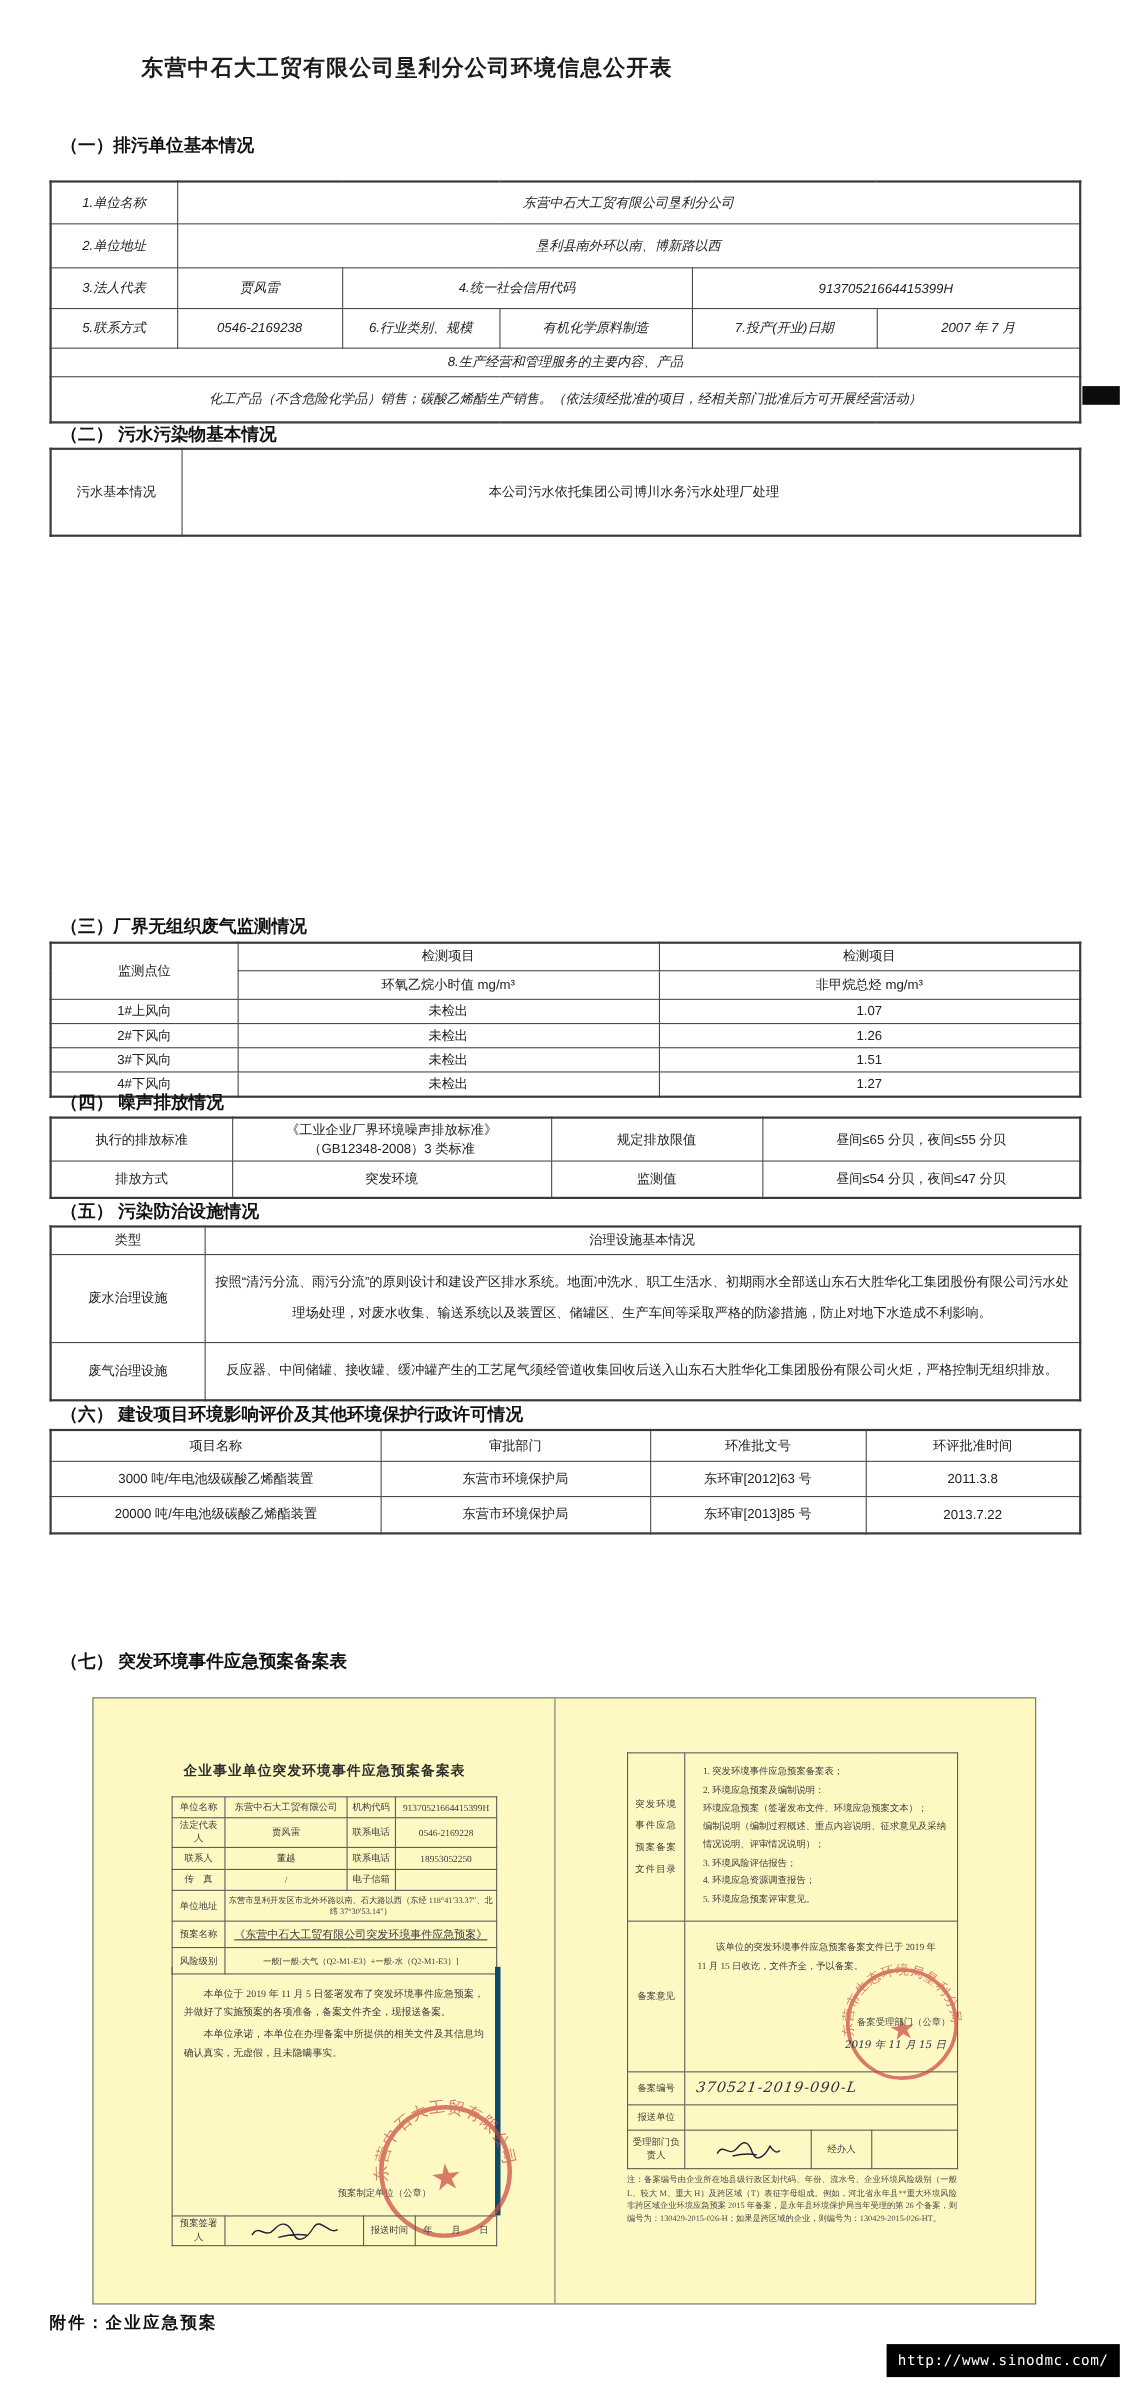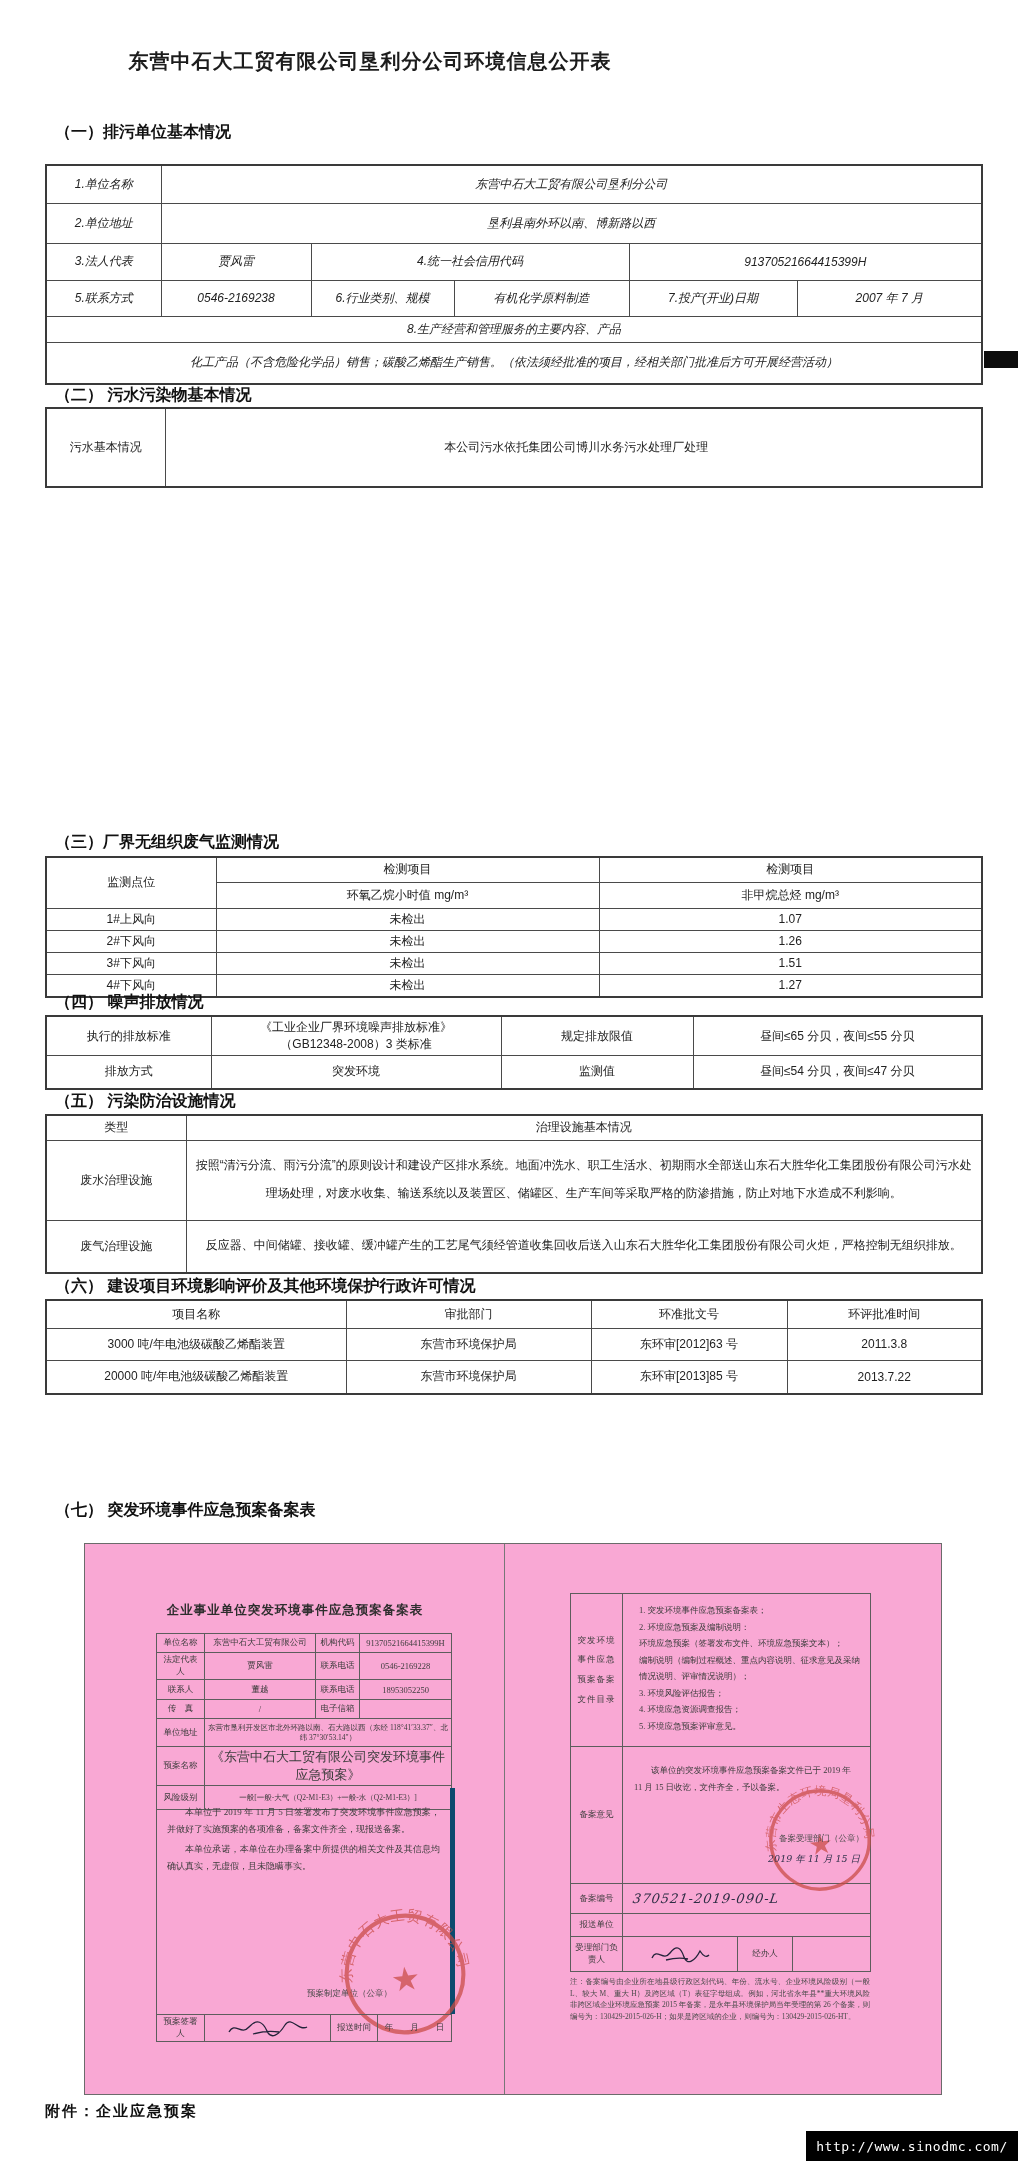--- a/index.html
+++ b/index.html
@@ -11,21 +11,21 @@
   .page-title{top:48px;left:0;width:740px;text-align:center;font-size:20px;font-weight:bold;letter-spacing:1px;}
   .sh{font-size:16px;font-weight:bold;color:#111;left:55px;}
   
   table.t{border-collapse:collapse;table-layout:fixed;border:2px solid #3a3a3a;background:#fff;}
   table.t td{border:1px solid #4a4a4a;font-size:12px;color:#222;text-align:center;vertical-align:middle;padding:2px 6px;overflow:hidden;}
   td.tl{text-align:left;}
   td.pad{padding-left:38px;}
   td.just{text-align:justify;line-height:2.3;padding:4px 14px;}
   .prel{white-space:pre-line;}
   
-  .scans{top:1543px;left:84px;width:856px;height:550px;border:1px solid #6b6b6b;background:#f9a8d4;}
+  .scans{top:1543px;left:84px;width:856px;height:550px;border:1px solid #6b6b6b;background:#fef9c3;}
   .scan-pane{position:absolute;top:0;height:100%;font-family:"Liberation Serif", serif;color:#3a3a3a;}
   .pane-left{left:0;width:419px;}
   .pane-right{left:419px;width:437px;border-left:1px solid #777;}
   .scan-title{position:absolute;top:58px;left:20px;width:380px;text-align:center;font-size:12.5px;font-weight:bold;color:#2e2e2e;letter-spacing:1px;}
   table.st{position:absolute;border-collapse:collapse;table-layout:fixed;background:transparent;}
   table.st td{border:1px solid #5d5d5d;font-size:8.5px;color:#3c3c3c;text-align:center;vertical-align:middle;padding:1px 3px;overflow:visible;}
   .stmt{position:absolute;border-left:1px solid #5d5d5d;border-right:5px solid #0c4a6e;font-size:9px;color:#3c3c3c;}
   .stmt p{margin:4px 10px;text-indent:2em;line-height:1.85;text-align:justify;}
   .stmt p:first-child{margin-top:16px;}
   .seal-cap{position:absolute;font-size:8.5px;color:#4a4a4a;}
@@ -266,21 +266,21 @@
         <td>/</td>
         <td>电子信箱</td>
         <td></td>
       </tr>
       <tr style="height:28px">
         <td>单位地址</td>
         <td colspan="3" style="font-size:7.5px;">东营市垦利开发区市北外环路以南、石大路以西（东经 118°41′33.37″、北纬 37°30′53.14″）</td>
       </tr>
       <tr style="height:24px">
         <td>预案名称</td>
-        <td colspan="3" style="font-size:13px;">《东营中石大工贸有限公司突发环境事件应急预案》</td>
+        <td colspan="3" style="font-size:10px;text-decoration:underline;">《东营中石大工贸有限公司突发环境事件应急预案》</td>
       </tr>
       <tr style="height:24px">
         <td>风险级别</td>
         <td colspan="3" style="font-size:7.5px;margin-top:44px;">一般[一般-大气（Q2-M1-E3）+一般-水（Q2-M1-E3）]</td>
       </tr>
     </tbody>
       </table>
 
     <div class="stmt" style="left:71px;top:244px;width:293px;height:226px;">
       <p>本单位于 2019 年 11 月 5 日签署发布了突发环境事件应急预案，并做好了实施预案的各项准备，备案文件齐全，现报送备案。</p>

